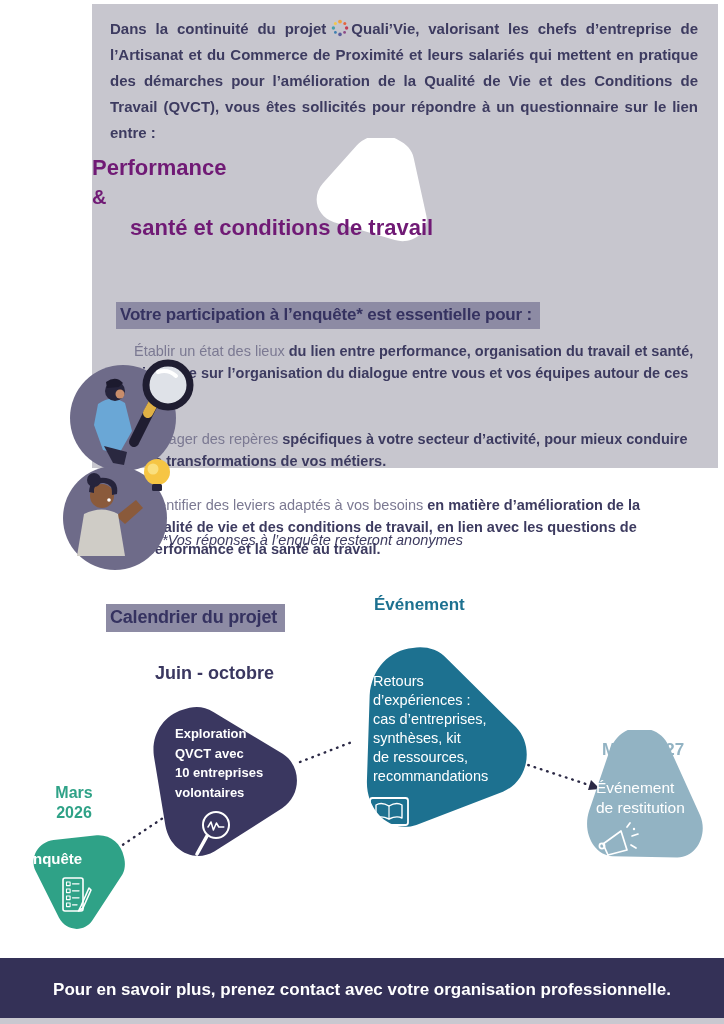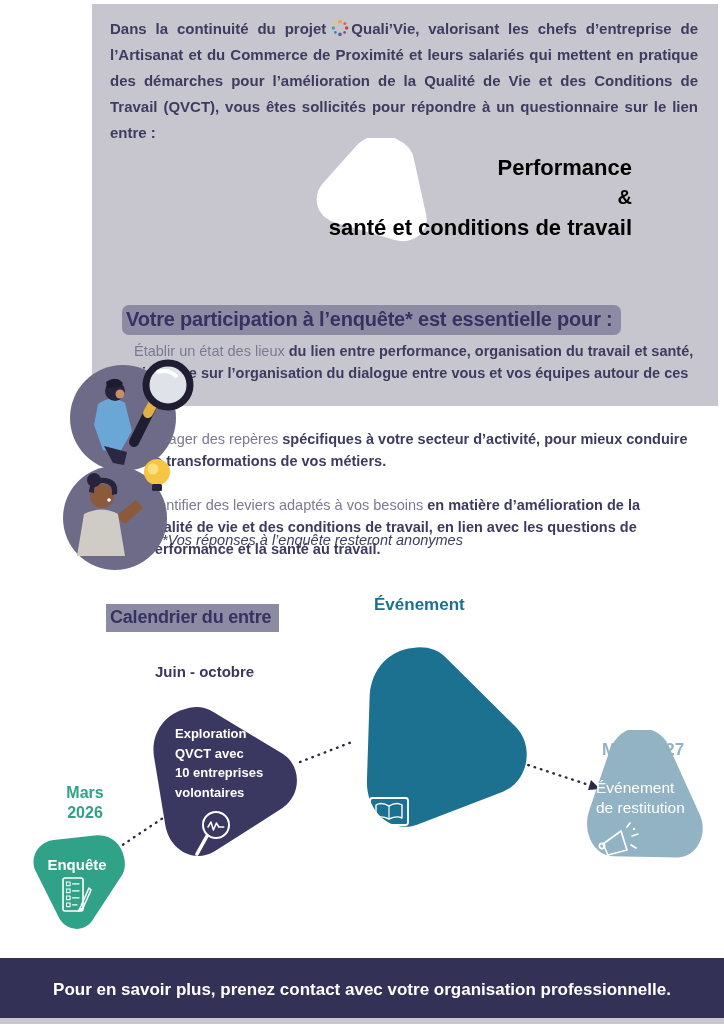--- a/index.html
+++ b/index.html
@@ -1,67 +1,67 @@
 <!DOCTYPE html>
 <html><head>
 <meta charset="utf-8">
 <style>
   html,body{margin:0;padding:0;background:#ffffff;}
   .page{position:relative;width:724px;height:1024px;background:#ffffff;overflow:hidden;
         font-family:"Liberation Sans",sans-serif;}
 
   
-  .intro-box{position:absolute;left:92px;top:4px;width:626px;height:402px;background:#c7c6ce;}
+  .intro-box{position:absolute;left:92px;top:4px;width:626px;height:464px;background:#c7c6ce;}
   .intro-text{position:absolute;left:18px;top:12px;width:588px;margin:0;
               font-size:15px;font-weight:bold;color:#3d3b60;text-align:justify;line-height:26px;}
   .qv-logo{display:inline-block;width:18px;height:18px;vertical-align:-3px;margin:0 2px 0 5px;}
 
   .title-blob{position:absolute;left:220px;top:134px;width:134px;height:122px;}
   .title-blob svg{width:100%;height:100%;display:block;}
-  .title-block{position:absolute;left:0;top:148px;width:540px;text-align:right;
-               color:#000000;font-weight:bold;}
+  .title-block{position:absolute;left:0;top:148px;width:540px;text-align:left;
+               color:#701a75;font-weight:bold;}
   .title-line1{font-size:22px;line-height:31px;}
   .title-line2{font-size:20px;line-height:29px;}
   .title-line3{font-size:22px;line-height:31px;padding-left:38px;}
 
   .section-heading{display:inline-block;background:#8d8ba4;color:#353260;font-weight:bold;
                    padding:3px 8px 4px 4px;letter-spacing:-0.2px;}
-  .participation-heading{position:absolute;left:30px;top:284px;font-size:20px;border-radius:7px;}
+  .participation-heading{position:absolute;left:24px;top:284px;font-size:17px;}
 
   .bullets{position:absolute;left:42px;top:336px;width:568px;font-size:14.5px;line-height:22px;}
   .bullet{margin:0 0 22px 0;}
   .bullet.b2{margin-left:8px;width:556px;}
   .bullet.b3{margin-left:12px;width:500px;}
   .lead{color:#7b7992;margin-right:4px;}
   .rest{color:#3d3b60;font-weight:bold;}
   .note{position:absolute;left:70px;top:528px;margin:0;font-style:italic;font-size:14.5px;color:#3d3b60;text-align:right;}
 
   .avatar{position:absolute;}
   .avatar svg{display:block;}
   .avatar1{left:-24px;top:354px;width:136px;height:116px;}
   .avatar2{left:-34px;top:446px;width:124px;height:124px;}
 
   
   .timeline-heading{position:absolute;left:106px;top:589px;font-size:18px;}
   .date-label{position:absolute;font-weight:bold;white-space:nowrap;}
   .date-mars2026{left:48px;top:783px;width:52px;color:#2fa287;font-size:16px;
-                 text-align:center;line-height:20px;white-space:normal;margin-left:11px;}
-  .date-juin{left:155px;top:663px;color:#3a3760;font-size:15px;}
+                 text-align:center;line-height:20px;white-space:normal;}
+  .date-juin{left:155px;top:663px;color:#3a3760;font-size:18px;}
   .date-decembre{left:374px;top:595px;color:#1d7190;font-size:17px;}
   .date-mars2027{left:602px;top:692px;color:#92b3c3;font-size:17px;margin-top:48px;}
 
   .connectors{position:absolute;left:0;top:0;width:724px;height:1024px;pointer-events:none;}
 
   .blob{position:absolute;}
   .blob > svg.shape{position:absolute;left:0;top:0;width:100%;height:100%;display:block;}
   .blob-text{position:absolute;color:#ffffff;font-weight:bold;white-space:pre-line;}
   .blob-icon{position:absolute;}
 
   .blob-green{left:23px;top:828px;width:108px;height:110px;}
-  .text-enquete{left:0;top:28px;width:108px;text-align:center;font-size:15px;}
+  .text-enquete{left:0;top:22px;width:108px;text-align:left;font-size:15px;}
   .icon-checklist{left:37px;top:48px;width:34px;height:38px;}
 
   .blob-navy{left:142px;top:698px;width:166px;height:176px;}
   .text-exploration{left:33px;top:26px;width:112px;font-size:13px;line-height:19.5px;font-weight:bold;}
   .icon-magnifier{left:46px;top:110px;width:48px;height:52px;}
 
   .blob-teal{left:348px;top:643px;width:192px;height:214px;}
   .text-retours{left:25px;top:29px;width:152px;font-size:14.5px;line-height:19px;font-weight:normal;}
   .icon-screenbook{left:20px;top:152px;width:42px;height:44px;}
 
@@ -140,21 +140,21 @@
         <path d="M58,66 l20,-16 7,8 -18,16 Z" fill="#8a5a3b"></path>
         <path d="M26,64 q18,-9 34,0 l7,42 -48,0 Z" fill="#cfccc6"></path>
         <circle cx="44" cy="46" r="12" fill="#8a5a3b"></circle>
         <path d="M31,42 q1,-16 17,-14 q13,2 11,16 l-5,1 q1,-11 -8,-12 q-11,-1 -10,10 Z" fill="#26243c"></path>
         <circle cx="36" cy="30" r="7" fill="#26243c"></circle>
         <circle cx="51" cy="50" r="1.8" fill="#ffffff"></circle>
       </svg>
     </div>
   </section>
 
-  <h2 class="section-heading timeline-heading">Calendrier du entre</h2>
+  <h2 class="section-heading timeline-heading">Calendrier du projet</h2>
 
   <div class="date-label date-mars2026">Mars 2026</div>
   <div class="date-label date-juin">Juin - octobre</div>
   <div class="date-label date-decembre">Événement</div>
   <div class="date-label date-mars2027">Mars 2027</div>
 
   <svg class="connectors">
     <g stroke="#2b2945" stroke-width="2.4" stroke-linecap="round" stroke-dasharray="0.6 6" fill="none">
       <path d="M112,852 L172,812"></path>
       <path d="M300,762 L352,742"></path>
@@ -202,20 +202,26 @@
           <line x1="19" y1="28" x2="9" y2="46" stroke-width="3.6"></line>
         </g>
       </svg>
     </div>
   </div>
 
   <div class="blob blob-teal">
     <svg class="shape" viewBox="0 0 120 120" preserveAspectRatio="none">
       <path d="M33,6 C19,9 9,21 10,36 L15,84 C17,101 34,111 49,104 L100,78 C115,70 116,50 103,41 L55,9 C48,4 40,4 33,6 Z" fill="#1d7190" transform="rotate(8 60 58)"></path>
     </svg>
+    <div class="blob-text text-retours">Retours
+d’expériences :
+cas d’entreprises,
+synthèses, kit
+de ressources,
+recommandations</div>
     <div class="blob-icon icon-screenbook">
       <svg viewBox="0 0 42 44" width="42" height="44">
         <g fill="none" stroke="#ffffff" stroke-linecap="round" stroke-linejoin="round">
           <rect x="2" y="3" width="38" height="27" rx="2.5" stroke-width="1.8"></rect>
           <path d="M8,10 C12,7.5 16,8 21,11 C26,8 30,7.5 34,10 L34,23 C30,21 26,21.5 21,24 C16,21.5 12,21 8,23 Z" stroke-width="1.4"></path>
           <line x1="21" y1="11" x2="21" y2="24" stroke-width="1.2"></line>
           <path d="M17,30 L15,38 M25,30 L27,38 M10,39 H32" stroke-width="1.6"></path>
         </g>
       </svg>
     </div>

